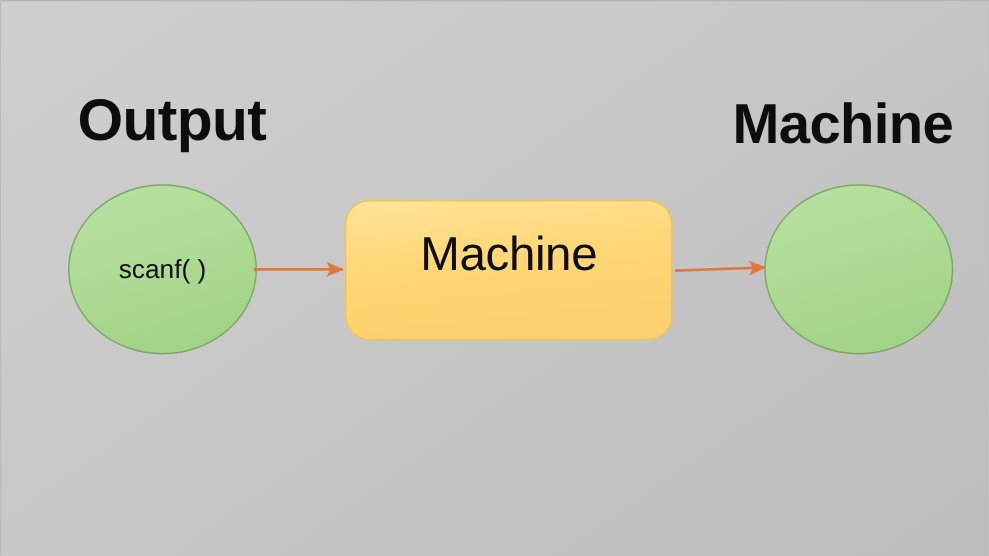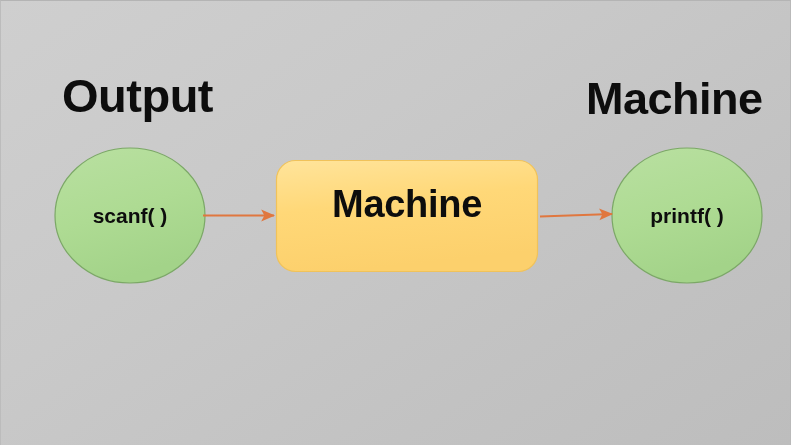--- a/index.html
+++ b/index.html
@@ -67,21 +67,21 @@
   }
 
   
   .node-label {
     position: absolute;
     z-index: 20;
     display: flex;
     align-items: center;
     justify-content: center;
     color: #0d0d0d;
-    font-weight: bold;
+    font-weight: normal;
     white-space: nowrap;
     pointer-events: none;
   }
   #label-scanf {
     left: 55px;
     top: 148px;
     width: 150px;
     height: 135px;
     font-size: 21px;
   }
@@ -135,15 +135,14 @@
   </svg>
 
   <div class="heading" id="heading-input">Output</div>
 
   <div class="heading" id="heading-output">Machine</div>
 
   <div class="node-label" id="label-scanf">scanf( )</div>
 
   <div class="node-label" id="label-machine">Machine</div>
 
-  <div class="node-label" id="label-printf">printf( )</div>
 
 </div>
 
 </body></html>

